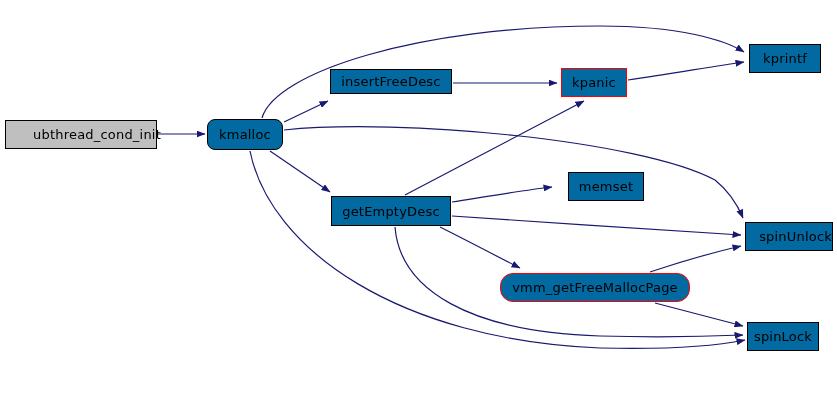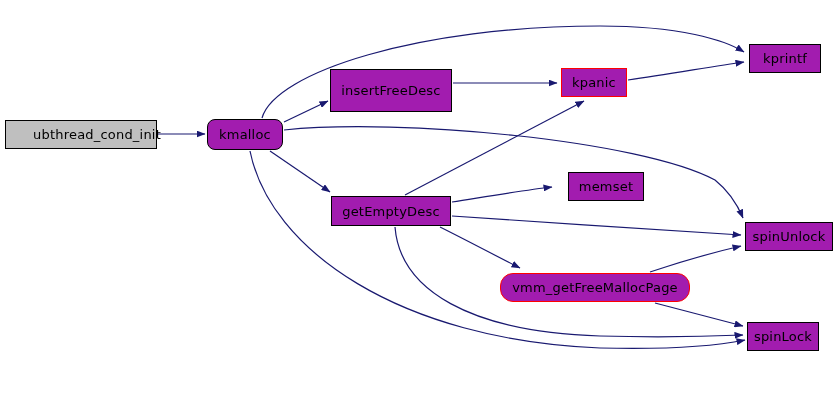--- a/index.html
+++ b/index.html
@@ -23,21 +23,21 @@
     top: 0;
     width: 837px;
     height: 407px;
   }
   .node {
     position: absolute;
     box-sizing: border-box;
     display: flex;
     align-items: center;
     justify-content: center;
-    background: #a21caf;
+    background: #0369a1;
     border: 1px solid #000000;
     color: #000000;
     font-size: 13px;
     line-height: 1;
     letter-spacing: 0.2px;
     white-space: nowrap;
     z-index: 3;
   }
   .node.highlight {
     background: #bfbfbf;
@@ -97,41 +97,41 @@
   </svg>
 
   <div class="node highlight" style="left:5px; top:120px; width:152px; height:29px;">
     <span class="node-label">ubthread_cond_init</span>
   </div>
 
   <div class="node" style="left:207px; top:119px; width:76px; height:31px;border-radius:8px;">
     <span class="node-label">kmalloc</span>
   </div>
 
-  <div class="node" style="left:330px; top:69px; width:122px; height:43px;">
+  <div class="node" style="left:330px; top:69px; width:122px; height:25px;">
     <span class="node-label">insertFreeDesc</span>
   </div>
 
   <div class="node danger" style="left:561px; top:68px; width:66px; height:29px;text-align:center;">
     <span class="node-label">kpanic</span>
   </div>
 
   <div class="node" style="left:749px; top:44px; width:72px; height:29px;">
     <span class="node-label">kprintf</span>
   </div>
 
   <div class="node" style="left:331px; top:196px; width:120px; height:30px;">
     <span class="node-label">getEmptyDesc</span>
   </div>
 
   <div class="node" style="left:568px; top:172px; width:76px; height:29px;">
     <span class="node-label">memset</span>
   </div>
 
-  <div class="node" style="left:745px; top:222px; width:88px; height:29px;">
+  <div class="node" style="left:745px; top:222px; width:88px; height:29px;justify-content:flex-end;">
     <span class="node-label">spinUnlock</span>
   </div>
 
   <div class="node danger" style="left:500px; top:273px; width:190px; height:29px;border-radius:13px;">
     <span class="node-label">vmm_getFreeMallocPage</span>
   </div>
 
   <div class="node" style="left:747px; top:322px; width:72px; height:29px;">
     <span class="node-label">spinLock</span>
   </div>

